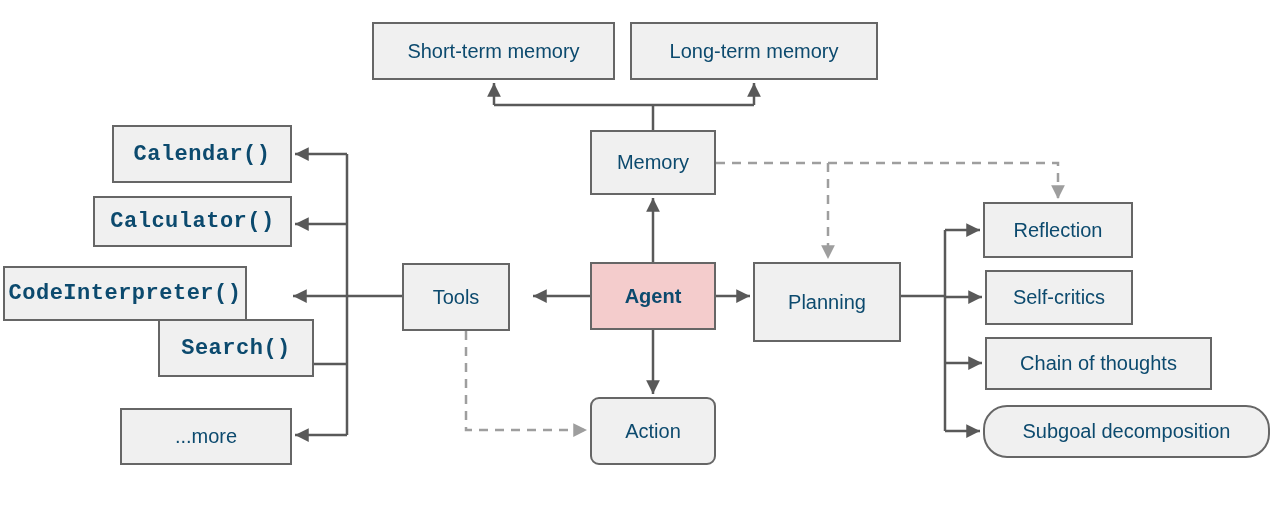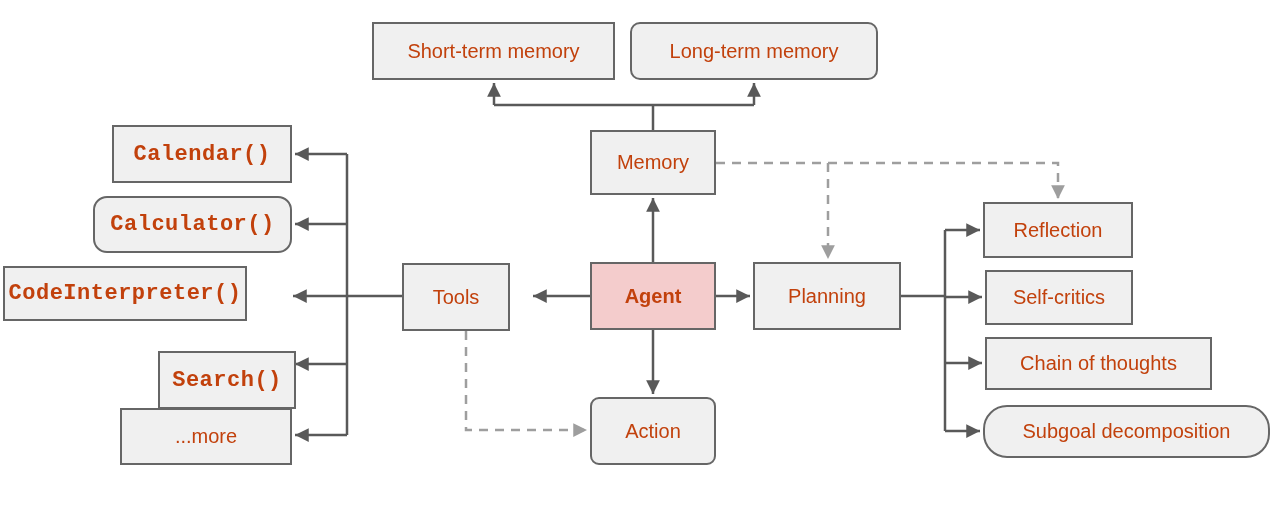--- a/index.html
+++ b/index.html
@@ -23,21 +23,21 @@
   }
   .node {
     position: absolute;
     box-sizing: border-box;
     background: #f0f0f0;
     border: 2.5px solid #666666;
     display: flex;
     align-items: center;
     justify-content: center;
     font-size: 20px;
-    color: #c2410c;
+    color: #0c4a6e;
     white-space: nowrap;
     z-index: 1;
   }
   .node.agent {
     background: #f4cccc;
     font-weight: bold;
   }
   .node.mono {
     font-family: "Liberation Mono", "DejaVu Sans Mono", monospace;
     font-weight: bold;
@@ -87,32 +87,32 @@
     </g>
 
     <g stroke="#9e9e9e" stroke-width="2.5" fill="none" stroke-dasharray="9 7">
       <path d="M716 163 H1058 V199" marker-end="url(#arrow-gray)"></path>
       <path d="M828 163 V259" marker-end="url(#arrow-gray)"></path>
       <path d="M466 331 V430 H587" marker-end="url(#arrow-gray)"></path>
     </g>
   </svg>
 
   <div class="node" style="left:372px; top:22px; width:243px; height:58px;">Short-term memory</div>
-  <div class="node" style="left:630px; top:22px; width:248px; height:58px;border-radius:10px;">Long-term memory</div>
+  <div class="node" style="left:630px; top:22px; width:248px; height:58px;">Long-term memory</div>
 
   <div class="node" style="left:590px; top:130px; width:126px; height:65px;">Memory</div>
   <div class="node agent" style="left:590px; top:262px; width:126px; height:68px;">Agent</div>
   <div class="node" style="left:402px; top:263px; width:108px; height:68px;">Tools</div>
-  <div class="node" style="left:753px; top:262px; width:148px; height:68px;">Planning</div>
+  <div class="node" style="left:753px; top:262px; width:148px; height:80px;">Planning</div>
   <div class="node" style="left:590px; top:397px; width:126px; height:68px;border-radius:9px;">Action</div>
 
   <div class="node mono" style="left:112px; top:125px; width:180px; height:58px;">Calendar()</div>
-  <div class="node mono" style="left:93px; top:196px; width:199px; height:57px;border-radius:14px;">Calculator()</div>
+  <div class="node mono" style="left:93px; top:196px; width:199px; height:51px;">Calculator()</div>
   <div class="node mono" style="left:3px; top:266px; width:244px; height:55px;">CodeInterpreter()</div>
-  <div class="node mono" style="left:158px; top:351px; width:138px; height:58px;">Search()</div>
+  <div class="node mono" style="left:158px; top:319px; width:156px; height:58px;">Search()</div>
   <div class="node" style="left:120px; top:408px; width:172px; height:57px;">...more</div>
 
   <div class="node" style="left:983px; top:202px; width:150px; height:56px;">Reflection</div>
   <div class="node" style="left:985px; top:270px; width:148px; height:55px;">Self-critics</div>
   <div class="node" style="left:985px; top:337px; width:227px; height:53px;">Chain of thoughts</div>
   <div class="node" style="left:983px; top:405px; width:287px; height:53px;border-radius:24px;">Subgoal decomposition</div>
 
 </div>
 
 </body></html>

